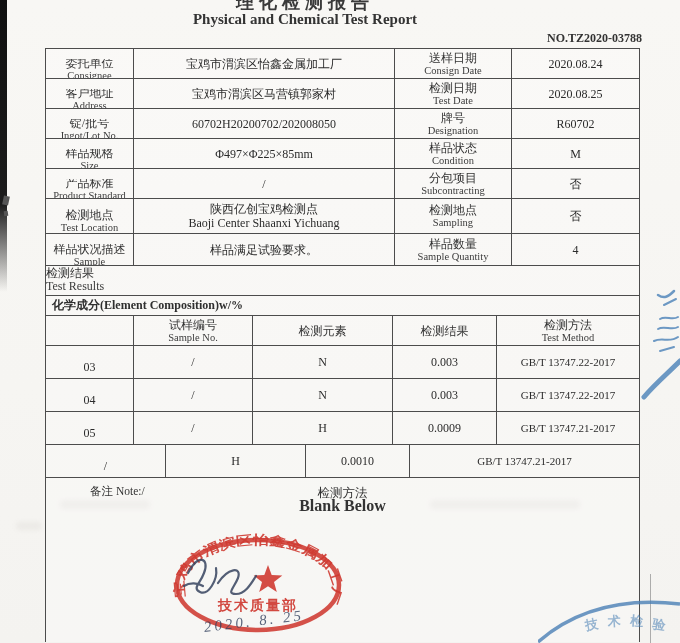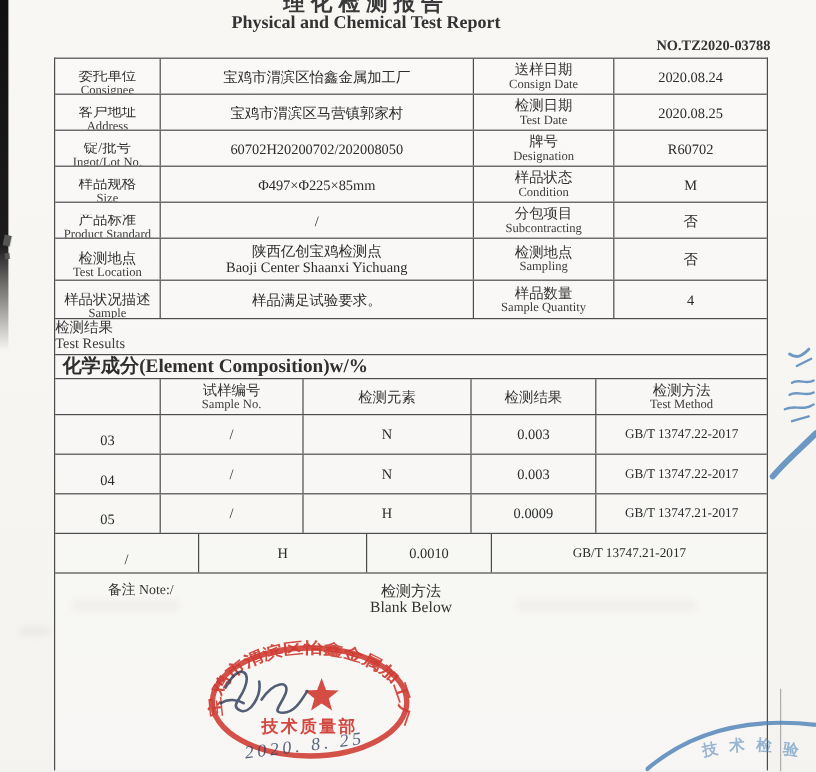--- a/index.html
+++ b/index.html
@@ -28,26 +28,26 @@
         align-items:center;justify-content:center;text-align:center;overflow:hidden;}
   .cell:first-child{border-left:none;margin-top:10px;}
   .cn{font-size:12px;line-height:14px;color:#333;display:block;}
   .en{font-size:10.5px;line-height:12px;color:#3c3c3c;display:block;}
   .val{font-size:12px;color:#2b2b2b;display:block;line-height:14px;}
   .c1{flex:0 0 87px;} .c2{flex:0 0 261px;} .c3{flex:0 0 117px;} .c4{flex:1;}
   .r1{flex:0 0 87px;gap:44px;} .r2{flex:0 0 119px;align-items:center;} .r3{flex:0 0 140px;} .r4{flex:0 0 104px;} .r5{flex:1;}
   .h30{height:30px;} .h35{height:35px;} .h32{height:32px;justify-content:flex-end;} .h20{height:20px;} .h33{height:33px;}
   .band{flex-direction:column;align-items:center;justify-content:center;width:100%;}
   .section-row{display:flex;align-items:center;border-bottom:1px solid #4c4c4c;box-sizing:border-box;}
-  .section-title{font-size:16px;font-weight:bold;padding-left:6px;color:#2f2f2f;}
+  .section-title{font-size:12px;font-weight:bold;padding-left:6px;color:#2f2f2f;}
   .note-area{position:relative;height:164px;box-sizing:border-box;}
   .note-label{position:absolute;left:44px;top:6px;font-size:11.5px;color:#333;}
   .blank-center{position:absolute;left:0;top:8px;width:100%;text-align:center;}
   .blank-center .cn{font-size:12.5px;}
-  .blank-center .en{font-size:13px;color:#333;}
+  .blank-center .en{font-size:16px;color:#333;font-weight:bold;}
   
   .stamp-red{position:absolute;left:158px;top:528px;width:200px;height:115px;z-index:5;}
   .stamp-blue-frag{position:absolute;left:630px;top:285px;width:50px;height:130px;z-index:5;}
   .stamp-blue-arc{position:absolute;left:538px;top:588px;width:142px;height:55px;z-index:5;}
 </style>
 </head>
 <body>
 
 <div id="page">
 

